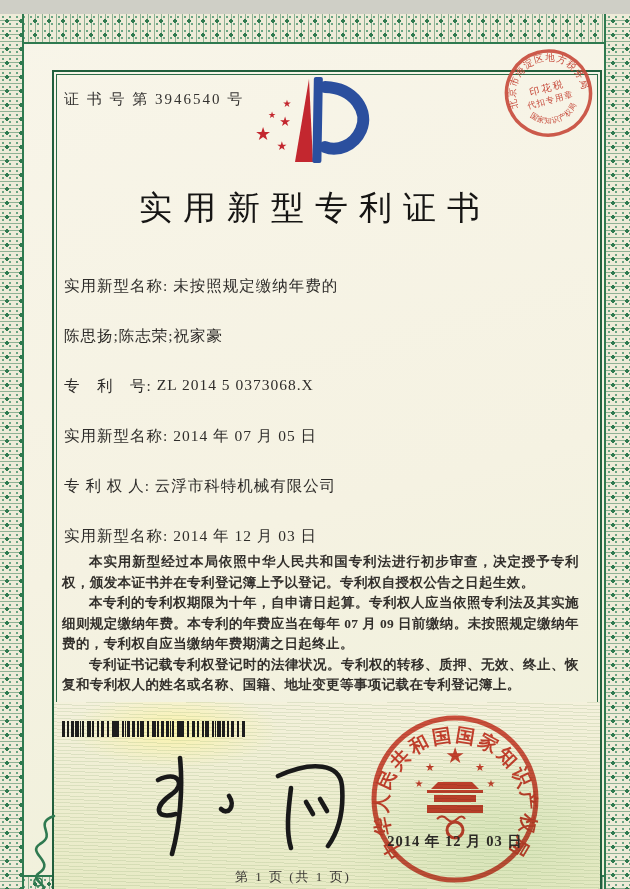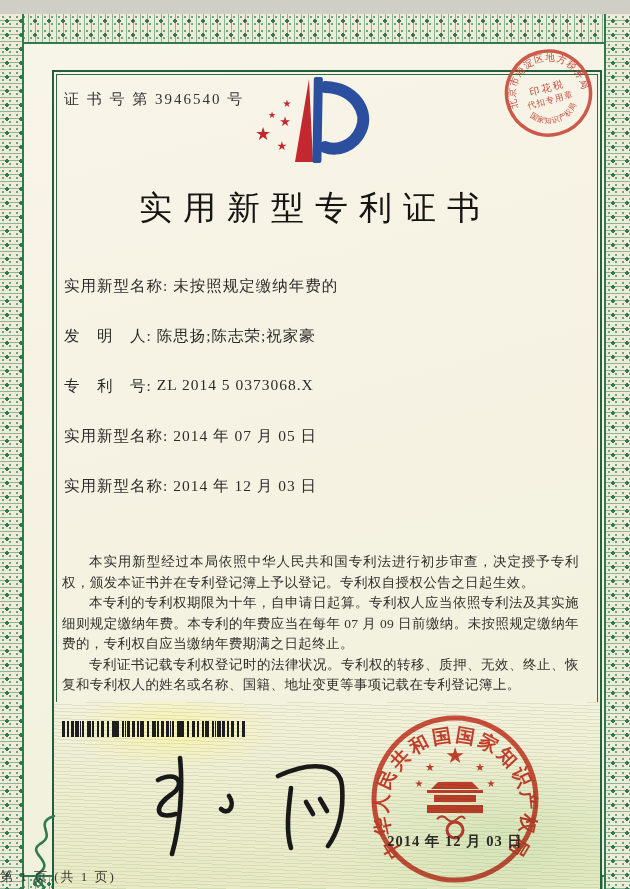--- a/index.html
+++ b/index.html
@@ -38,34 +38,34 @@
   .lower-zone::after{content:'';position:absolute;inset:0;
     background:repeating-linear-gradient(2deg,rgba(110,145,85,.16) 0 1px,transparent 1px 3.5px);}
   
   .cert-no{left:64px;top:76px;font-size:15px;letter-spacing:2px;color:#343230;}
   .title{left:0;right:0;top:172px;text-align:center;font-size:33px;font-weight:400;
     letter-spacing:11px;color:#161514;}
   .fields{left:64px;top:262px;width:500px;}
   .field-row{height:50px;font-size:15.5px;letter-spacing:1px;white-space:pre;display:flex;text-align:right;}
   .paras{left:62px;top:538px;width:517px;font-size:13.5px;line-height:20.5px;
     letter-spacing:.4px;text-align:justify;color:#33302c;}
-  .paras p{margin:0;text-indent:2em;}
+  .paras p{margin:0;text-indent:2em;font-weight:bold;}
   .barcode{left:62px;top:707px;width:183px;height:16px;z-index:3;
     background-image:
       repeating-linear-gradient(90deg,#1d1d1d 0 2px,transparent 2px 5px),
       repeating-linear-gradient(90deg,#1d1d1d 0 1px,transparent 1px 9px),
       repeating-linear-gradient(90deg,#1d1d1d 0 3px,transparent 3px 13px);}
   .signer{left:64px;top:768px;font-size:16.5px;letter-spacing:3px;z-index:4;color:#22201e;}
   .signer div{margin-bottom:12px;}
   .signature-svg{left:128px;top:740px;z-index:5;}
   .tax-seal{left:503px;top:33px;transform:rotate(-15deg);z-index:2;}
   .official-seal{left:367px;top:697px;z-index:3;mix-blend-mode:multiply;opacity:.95;}
   .issue-date{left:370px;top:818px;width:170px;text-align:center;font-size:14.5px;
     font-weight:600;letter-spacing:1px;color:#2c2a26;z-index:4;}
-  .footer{left:0;right:44px;top:854px;font-size:13px;
+  .footer{left:0;right:44px;top:854px;text-align:center;font-size:13px;
     letter-spacing:2px;color:#3a3834;z-index:4;}
   .logo-svg{left:233px;top:56px;z-index:2;}
   .flourish{left:24px;top:798px;z-index:4;}
   svg text{font-family:"Liberation Serif","DejaVu Serif",serif;}
 </style>
 </head>
 <body>
 
 <div class="page">
 
@@ -111,27 +111,30 @@
     </svg>
   </div>
 
   <div class="abs title">实用新型专利证书</div>
 
   <div class="abs fields">
     <div class="field-row">
       <span>实用新型名称: </span><span>未按照规定缴纳年费的</span>
     </div>
     <div class="field-row">
-      <span>发　明　人: </span><span>陈思扬;陈志荣;祝家豪</span>
+      <span>陈思扬;陈志荣;祝家豪</span>
     </div>
     <div class="field-row">
       <span>专　利　号: </span><span>ZL 2014 5 0373068.X</span>
     </div>
     <div class="field-row">
       <span>实用新型名称: </span><span>2014 年 07 月 05 日</span>
+    </div>
+    <div class="field-row">
+      <span>专 利 权 人: </span><span>云浮市科特机械有限公司</span>
     </div>
     <div class="field-row">
       <span>实用新型名称: </span><span>2014 年 12 月 03 日</span>
     </div>
   </div>
 
   <div class="abs paras">
     <p>本实用新型经过本局依照中华人民共和国专利法进行初步审查，决定授予专利权，颁发本证书并在专利登记簿上予以登记。专利权自授权公告之日起生效。</p>
     <p>本专利的专利权期限为十年，自申请日起算。专利权人应当依照专利法及其实施细则规定缴纳年费。本专利的年费应当在每年 07 月 09 日前缴纳。未按照规定缴纳年费的，专利权自应当缴纳年费期满之日起终止。</p>
     <p>专利证书记载专利权登记时的法律状况。专利权的转移、质押、无效、终止、恢复和专利权人的姓名或名称、国籍、地址变更等事项记载在专利登记簿上。</p>

